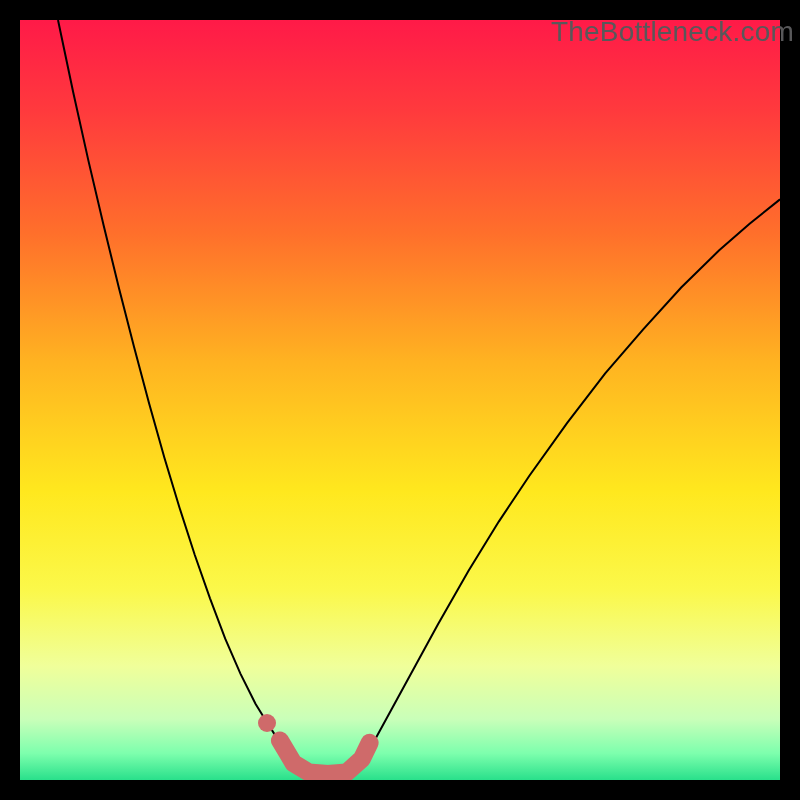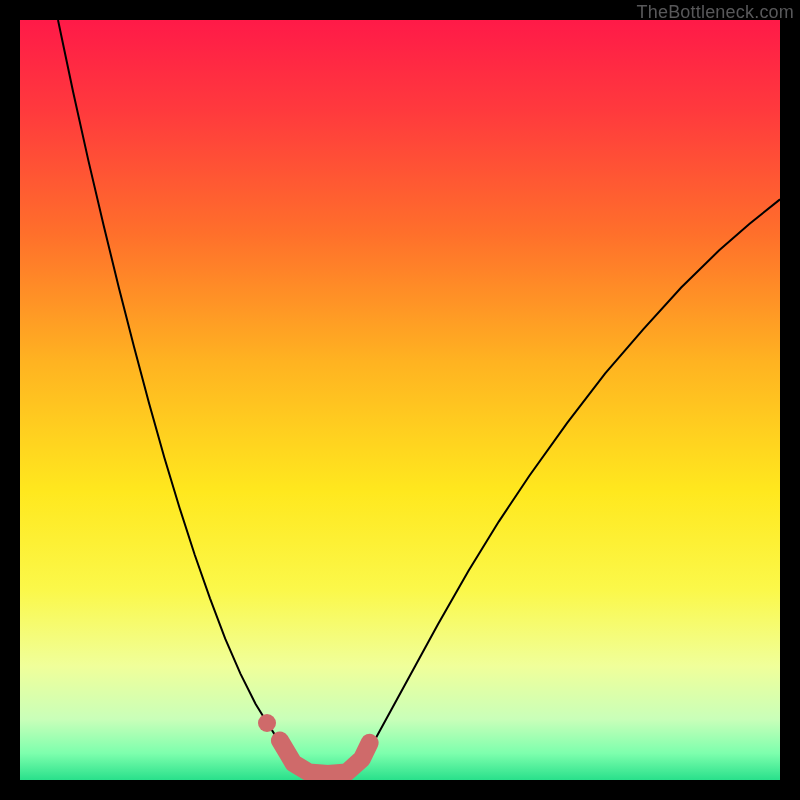--- a/index.html
+++ b/index.html
@@ -21,23 +21,23 @@
   }
   .plot-area {
     position: absolute;
     left: 0;
     top: 0;
     width: 760px;
     height: 760px;
   }
   .watermark {
     position: absolute;
-    top: 2px;
+    top: 16px;
     right: 6px;
-    font-size: 18px;
+    font-size: 28px;
     color: #58585a;
     font-weight: 500;
     letter-spacing: 0.2px;
     z-index: 10;
   }
   svg {
     display: block;
   }
 </style>
 </head>

